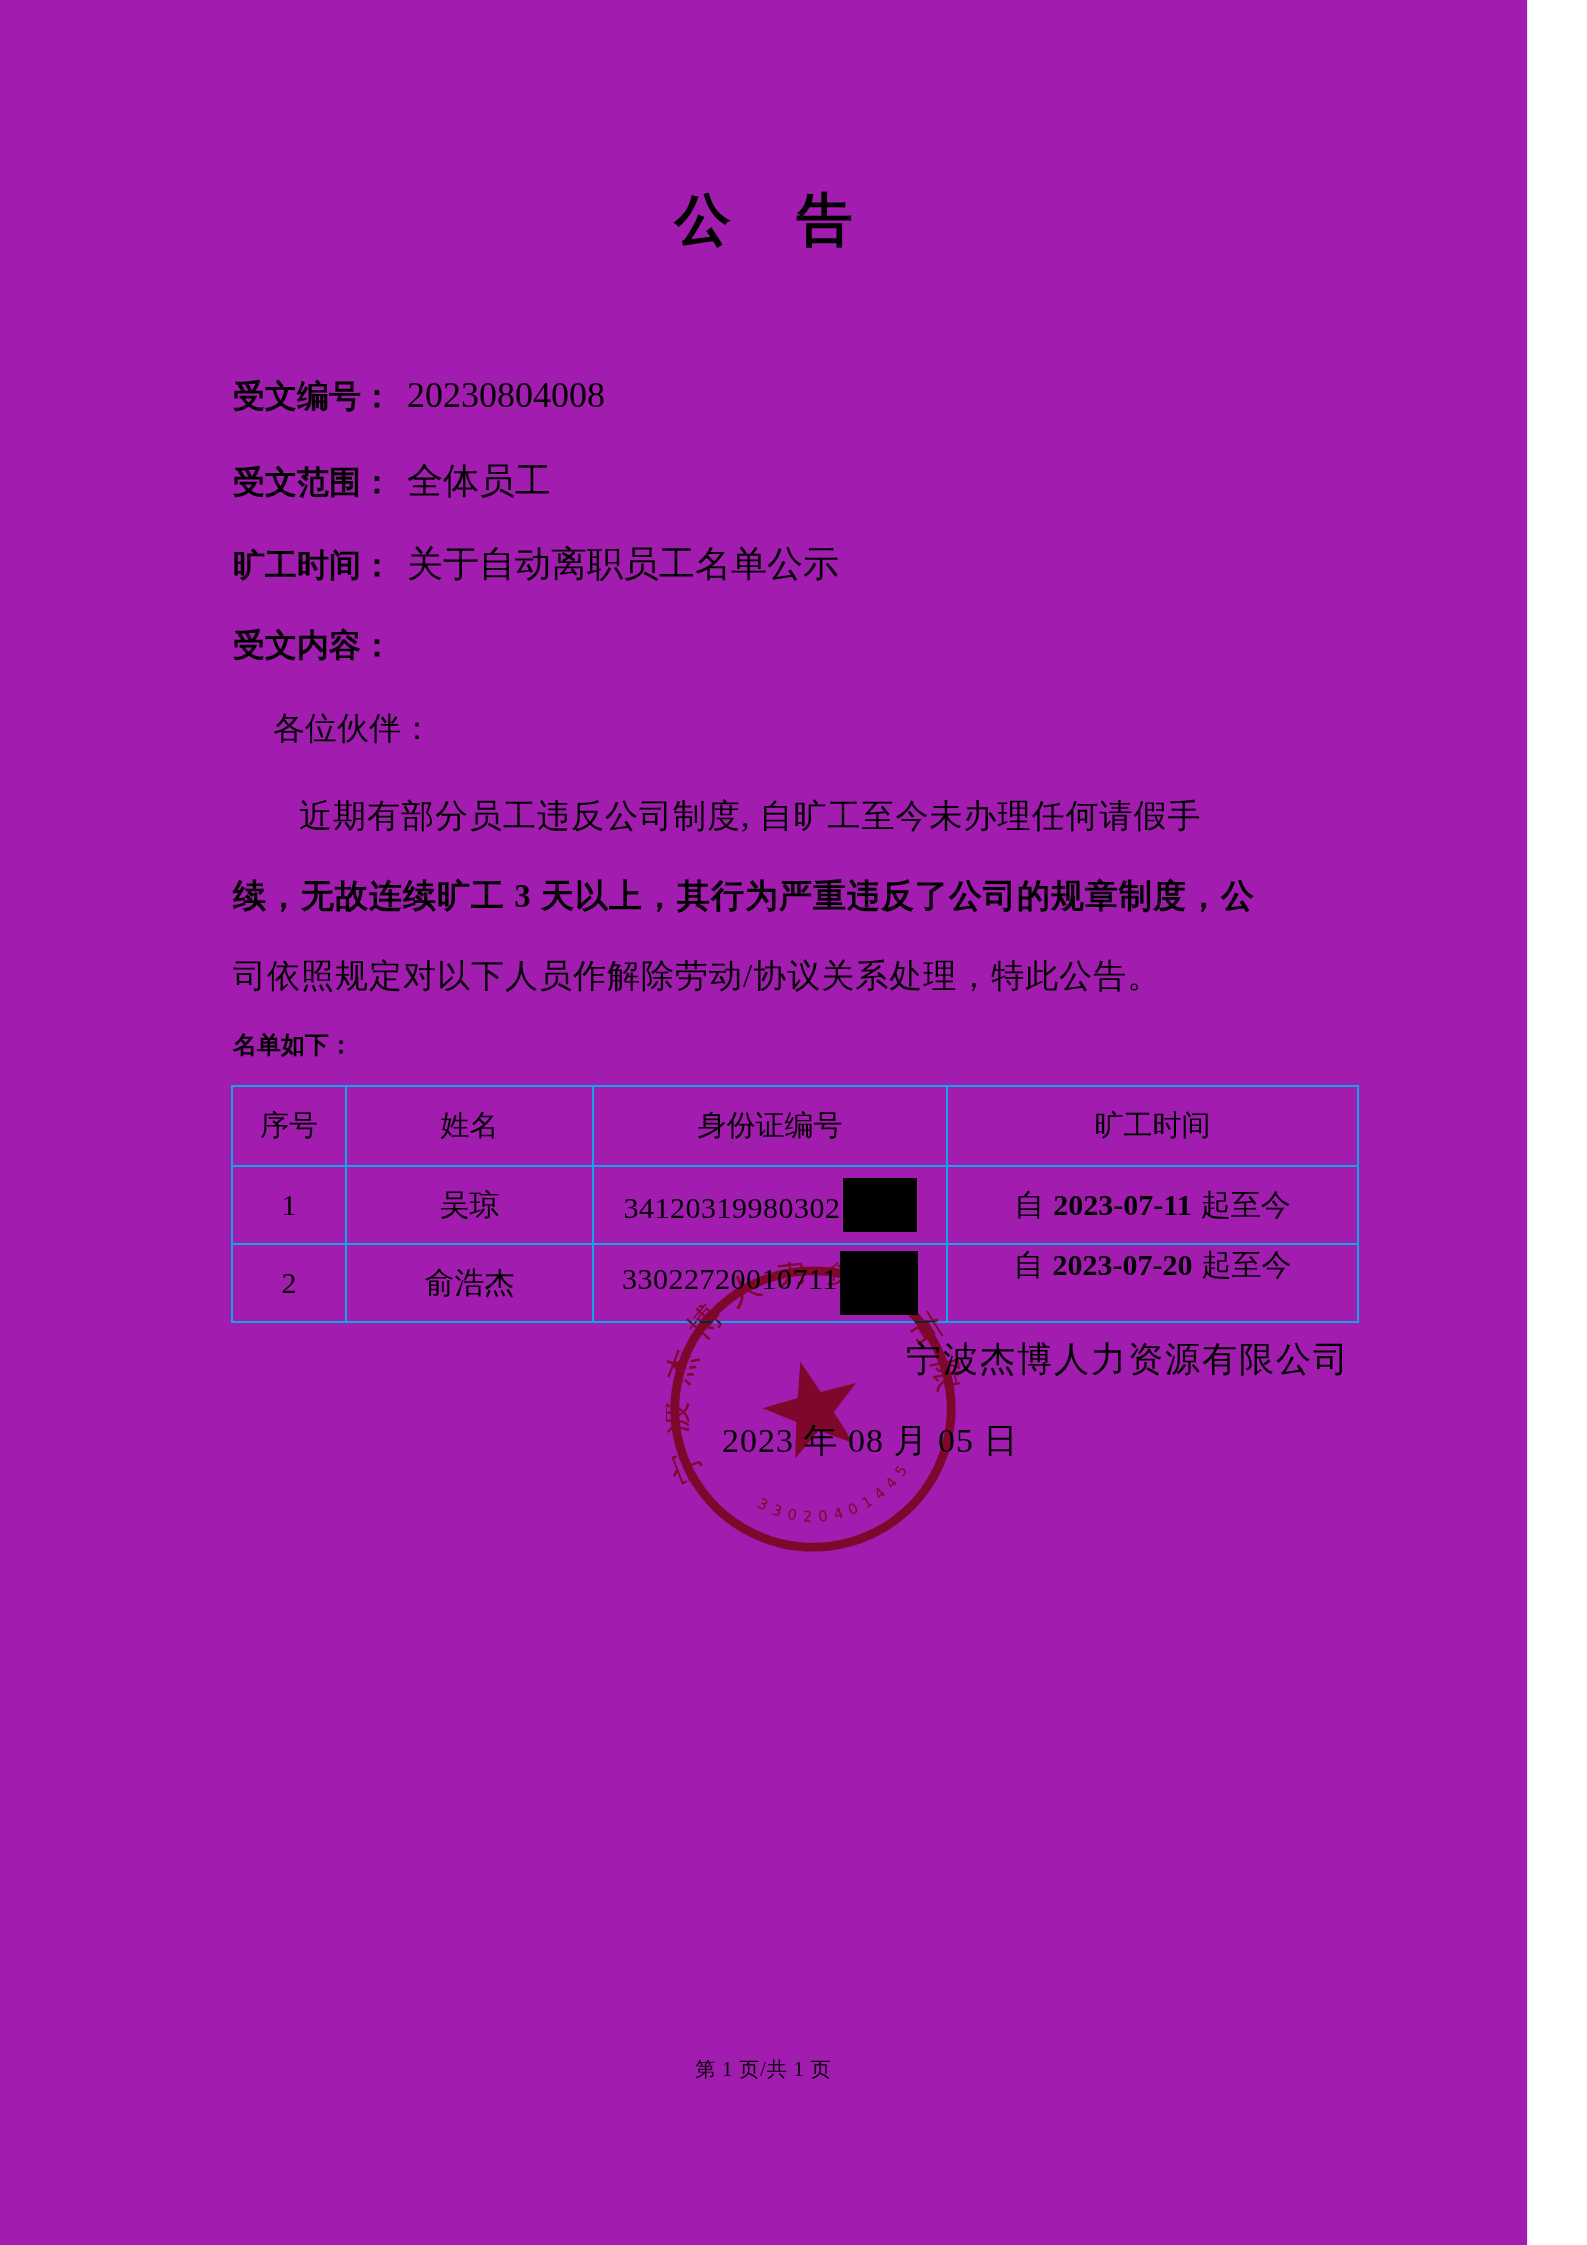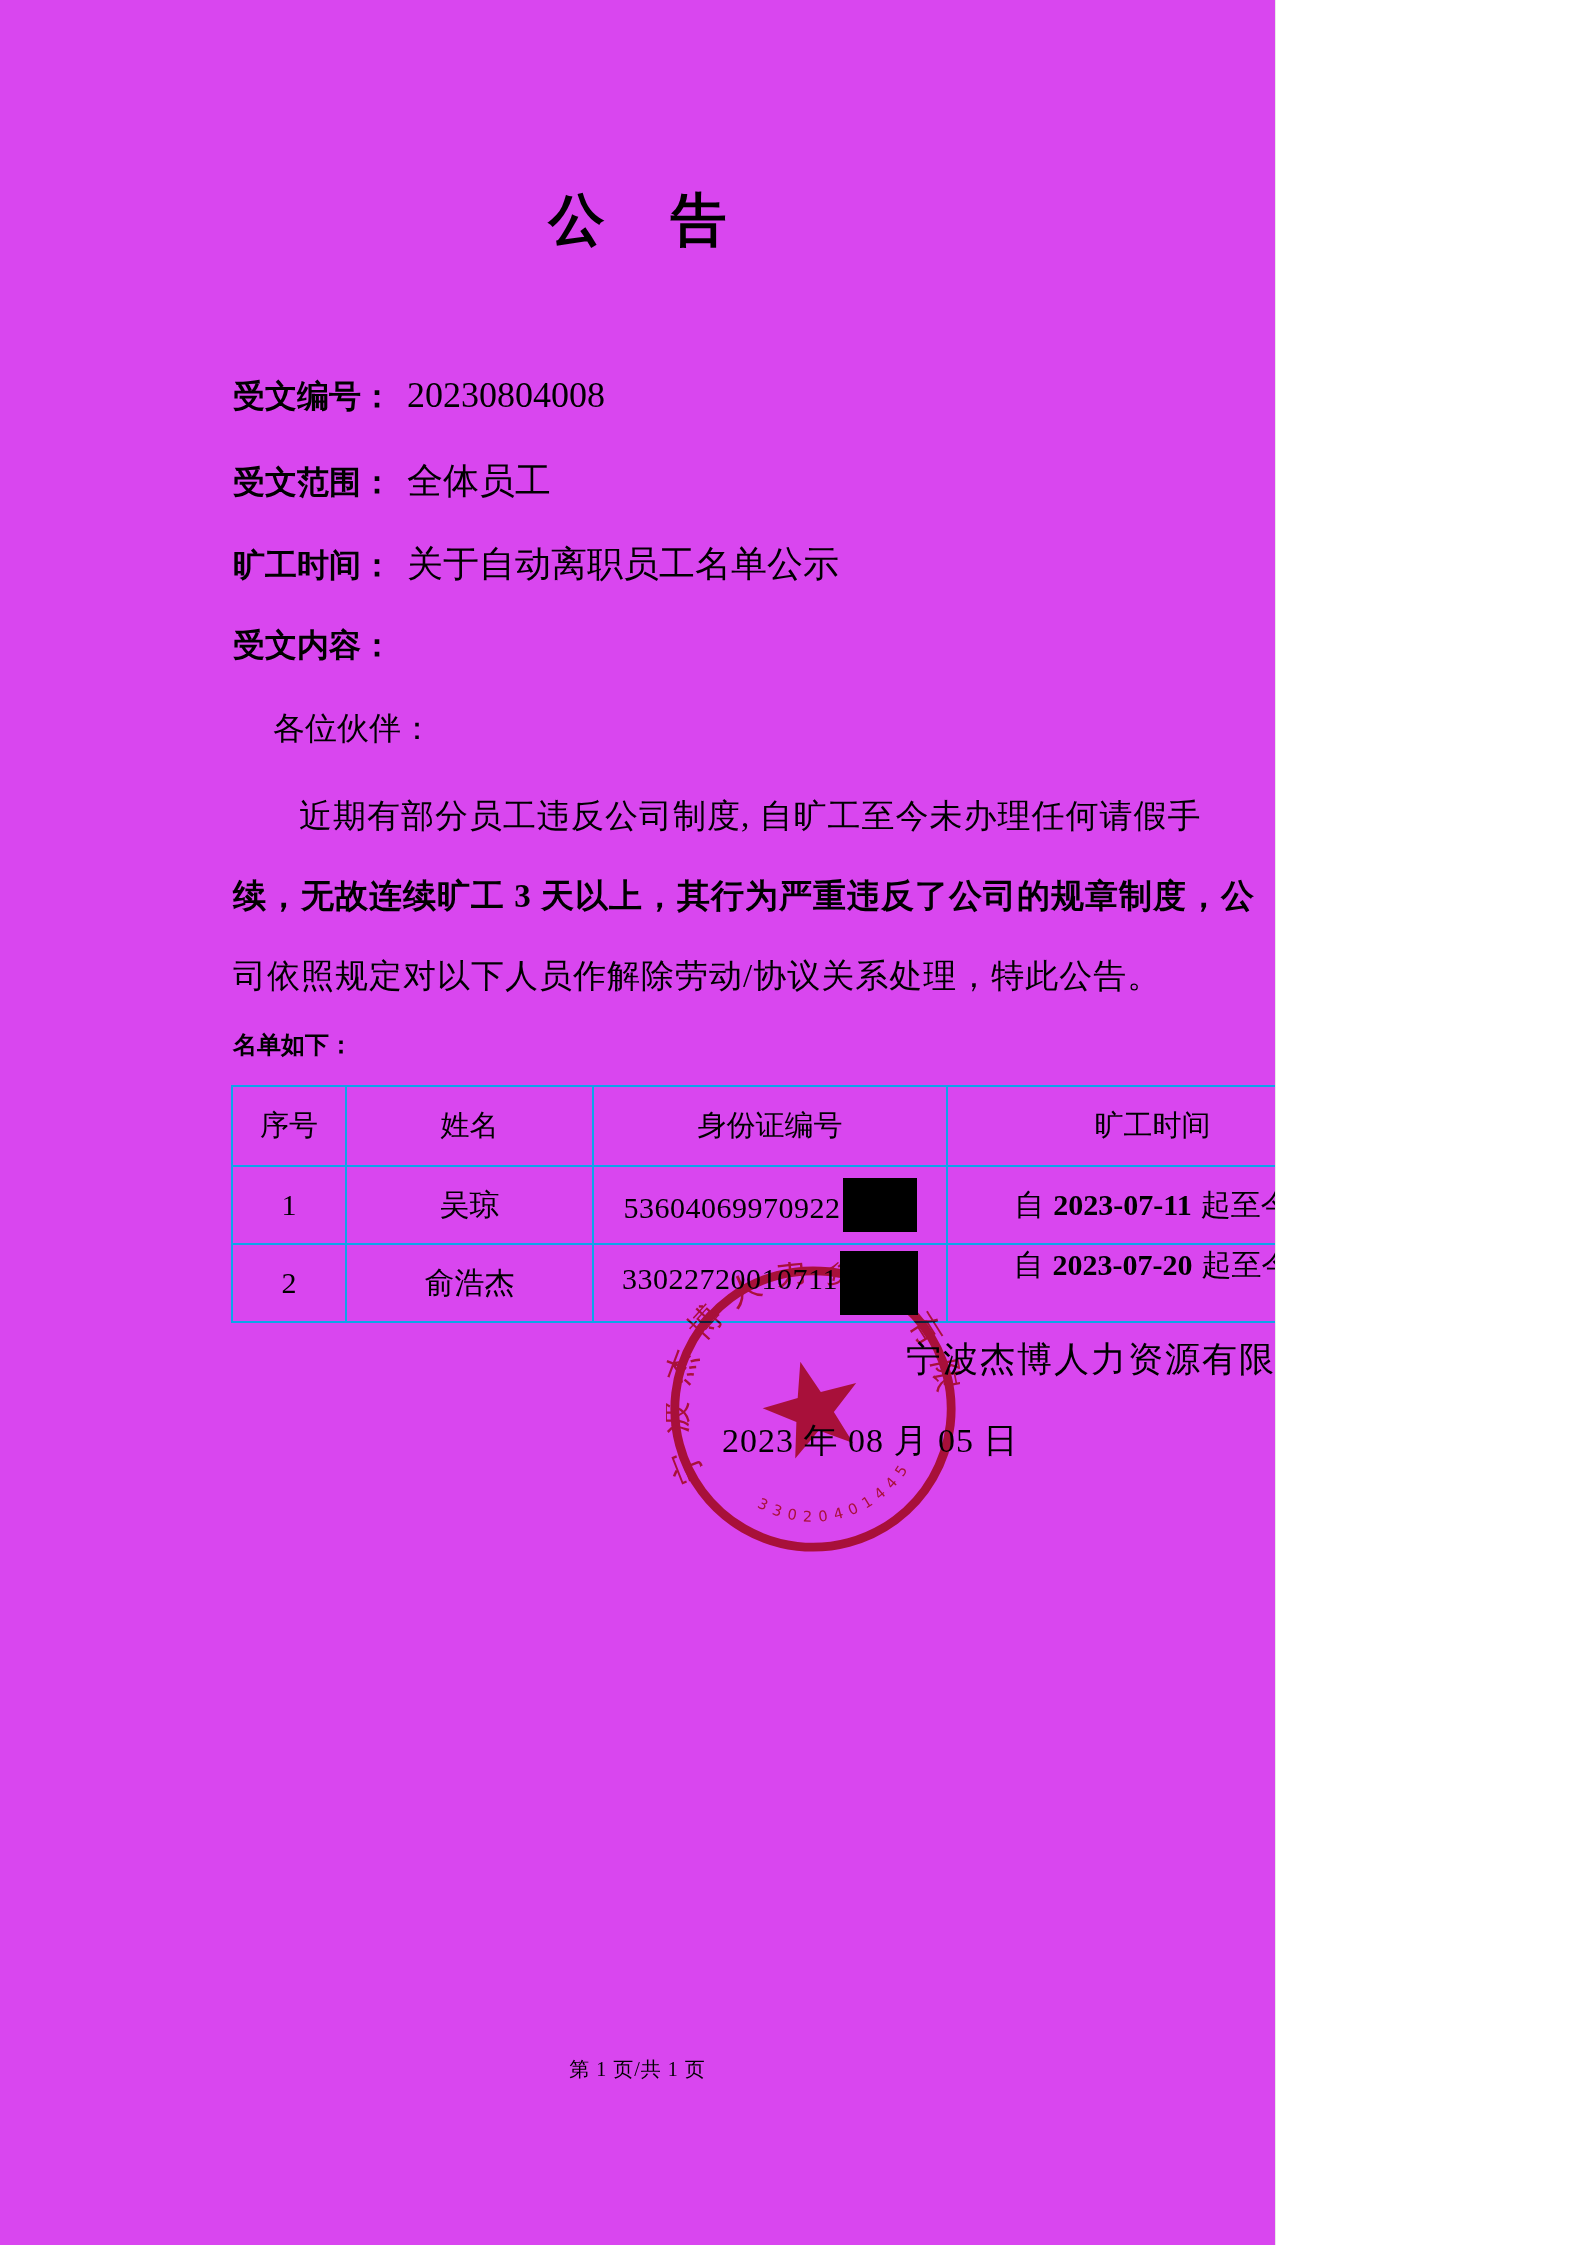--- a/index.html
+++ b/index.html
@@ -1,19 +1,19 @@
 <!DOCTYPE html>
 <html style="--seal-color: #c1272d;"><head>
 <meta charset="utf-8">
 <style>
   html,body { margin:0; padding:0; background:#ffffff; }
   .page {
     position:relative;
-    width:1275px; height:2245px;
-    background:#d946ef;
+    width:1527px; height:2245px;
+    background:#a21caf;
     font-family:"Liberation Serif","DejaVu Serif",serif;
     color:#000;
     overflow:hidden;
     outline:1px solid #e8e8e8;
   }
   .doc-title {
     position:absolute; top:183px; left:0; width:100%;
     text-align:center; text-indent:26px;
     font-size:56px; font-weight:bold; letter-spacing:26px;
     white-space:nowrap;
@@ -102,21 +102,21 @@
     <tbody>
         <tr>
       <th>序号</th>
       <th>姓名</th>
       <th>身份证编号</th>
       <th>旷工时间</th>
     </tr>
     <tr class="row-1">
       <td class="cell-no">1</td>
       <td class="cell-name">吴琼</td>
-      <td class="cell-id"><span>53604069970922</span><span class="redact-box"></span></td>
+      <td class="cell-id"><span>34120319980302</span><span class="redact-box"></span></td>
       <td class="cell-period"><span>自</span><span class="period-date">2023-07-11</span><span>起至今</span></td>
     </tr>
     <tr class="row-2">
       <td class="cell-no">2</td>
       <td class="cell-name">俞浩杰</td>
       <td class="cell-id"><span>33022720010711</span><span class="redact-box lg"></span></td>
       <td class="cell-period"><span>自</span><span class="period-date">2023-07-20</span><span>起至今</span></td>
     </tr>
   </tbody>
     </table>

